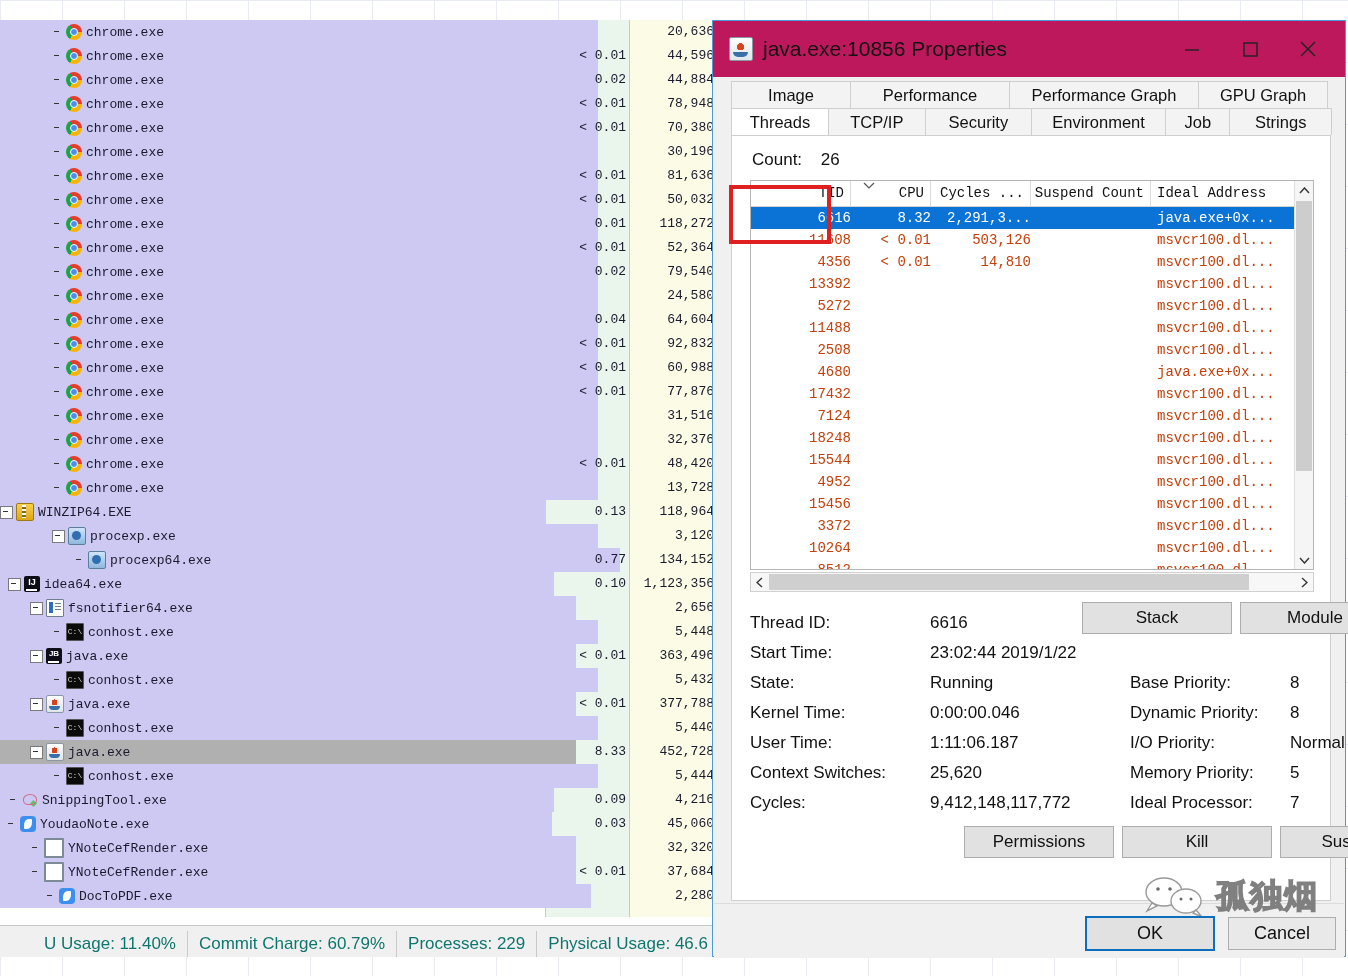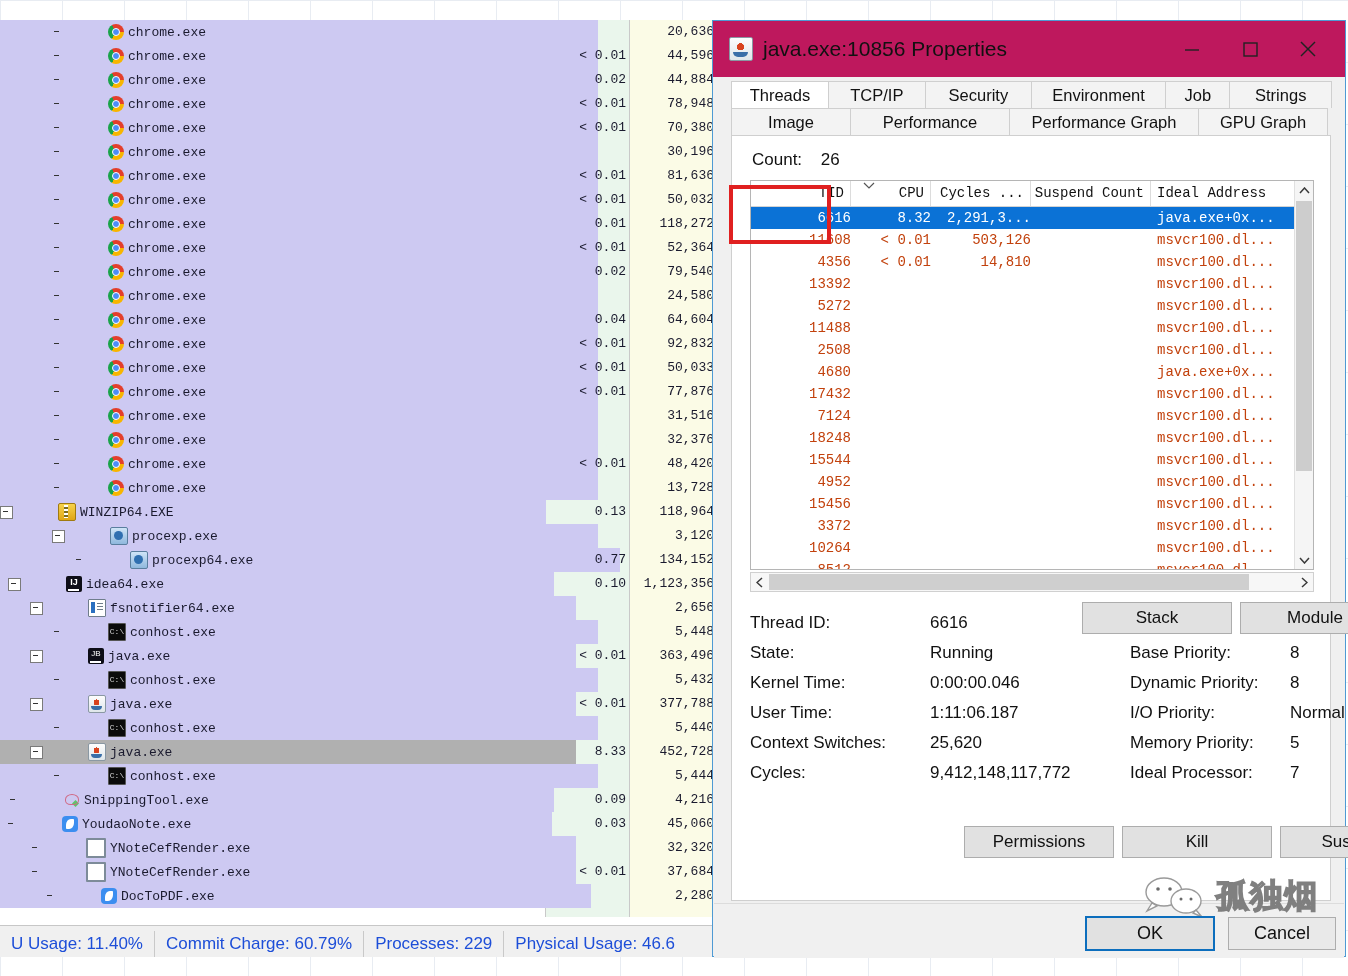--- a/index.html
+++ b/index.html
@@ -55,21 +55,21 @@
   }
   .twisty{
     width:11px;height:11px;border:1px solid #7a7a7a;background:#fff;
     display:inline-block;position:relative;flex:0 0 auto;
     margin-right:3px;
   }
   .twisty::before{
     content:"";position:absolute;left:2px;top:4px;width:5px;height:1px;background:#333;
   }
   .twisty.none{border:none;background:transparent;}
-  .picon{width:16px;height:16px;flex:0 0 auto;margin-right:4px;position:relative;margin-left:42px;}
+  .picon{width:16px;height:16px;flex:0 0 auto;margin-right:4px;position:relative;}
   .plabel{flex:0 0 auto;}
 
   
   .ic-chrome{border-radius:50%;
     background:
       conic-gradient(from -30deg, #e33e2b 0deg 120deg, #f7b500 120deg 240deg, #1aa34a 240deg 360deg);
     position:relative;}
   .ic-chrome::after{content:"";position:absolute;left:4px;top:4px;width:8px;height:8px;border-radius:50%;
     background:#4b8df8;border:1px solid #fff;box-sizing:border-box;}
   .ic-winzip{background:linear-gradient(#f6d24b,#e0a515);border:1px solid #a07a10;border-radius:2px;}
@@ -81,21 +81,21 @@
   .ic-idea{background:#0d0d17;border-radius:2px;color:#fff;font-family:"Liberation Sans",sans-serif;
     font-size:9px;font-weight:bold;text-align:center;line-height:13px;}
   .ic-idea::after{content:"";position:absolute;left:2px;bottom:1px;width:11px;height:2px;background:#fff;}
   .ic-fsnot{background:#fff;border:1px solid #6f7d8c;border-radius:1px;}
   .ic-fsnot::after{content:"";position:absolute;left:2px;top:2px;width:4px;height:11px;background:#2a6fc0;}
   .ic-fsnot::before{content:"";position:absolute;left:8px;top:3px;width:6px;height:1px;background:#6f7d8c;
     box-shadow:0 3px 0 #6f7d8c,0 6px 0 #6f7d8c;}
   .ic-conhost{background:#0b0b0b;border:1px solid #555;border-radius:1px;color:#d8d8d8;
     font-family:"Liberation Mono",monospace;font-size:8px;line-height:16px;text-align:center;}
   .ic-jb{background:#0d0d17;border-radius:2px;color:#fff;font-family:"Liberation Sans",sans-serif;
-    font-size:8px;font-weight:normal;text-align:center;line-height:12px;}
+    font-size:8px;font-weight:bold;text-align:center;line-height:12px;}
   .ic-jb::after{content:"";position:absolute;left:2px;bottom:1px;width:11px;height:2px;background:#fff;}
   .ic-java{background:linear-gradient(#fdfdfd,#dfe6ea);border:1px solid #8a98a3;border-radius:2px;}
   .ic-java::after{content:"";position:absolute;left:4px;top:1px;width:7px;height:9px;
     background:radial-gradient(circle at 50% 60%, #d8431f 0 45%, transparent 46%);}
   .ic-java::before{content:"";position:absolute;left:2px;bottom:2px;width:11px;height:4px;
     border-radius:0 0 4px 4px;background:#3a6fa8;}
   .ic-snip{background:transparent;}
   .ic-snip::after{content:"";position:absolute;left:1px;top:2px;width:12px;height:9px;
     border:1.5px solid #d06a86;border-radius:50% 50% 40% 40%;}
   .ic-snip::before{content:"";position:absolute;left:8px;top:8px;width:7px;height:7px;
@@ -103,21 +103,21 @@
   .ic-youdao{background:#3c8ef0;border-radius:4px;}
   .ic-youdao::after{content:"";position:absolute;left:4px;top:3px;width:8px;height:10px;
     background:#fff;border-radius:60% 10% 60% 10%;}
   .ic-blank{background:#fff;border:2px solid #7d8b99;border-radius:1px;}
 
   
   #status-bar{
     position:absolute;left:0;top:905px;width:719px;height:36px;
     background:#f0f0f0;border-top:1px solid #c7c7c7;
     display:flex;align-items:center;
-    font-family:"Liberation Sans", sans-serif;font-size:17px;color:#1d4ed8;
+    font-family:"Liberation Sans", sans-serif;font-size:17px;color:#0f766e;justify-content:flex-end;
   }
   .st-cell{padding:0 11px;height:26px;line-height:26px;white-space:nowrap;}
   .st-div{width:1px;height:26px;background:#c9c9c9;}
 
   
   #dialog{
     position:absolute;left:712px;top:20px;width:634px;height:937px;
     background:#f0f0f0;border:1px solid #4e9ad4;z-index:5;
     box-sizing:border-box;
   }
@@ -370,21 +370,21 @@
           <div class="cpu">&lt; 0.01</div>
           <div class="mem">92,832</div>
         </div>
         <div class="prow" style="top: 336px;">
           <div class="namecell" style="padding-left: 52px;">
             <span class="twisty none"></span>
             <span class="picon ic-chrome"></span>
             <span class="plabel">chrome.exe</span>
           </div>
           <div class="cpu">&lt; 0.01</div>
-          <div class="mem">50,033</div>
+          <div class="mem">60,988</div>
         </div>
         <div class="prow" style="top: 360px;">
           <div class="namecell" style="padding-left: 52px;">
             <span class="twisty none"></span>
             <span class="picon ic-chrome"></span>
             <span class="plabel">chrome.exe</span>
           </div>
           <div class="cpu">&lt; 0.01</div>
           <div class="mem">77,876</div>
         </div>
@@ -608,33 +608,33 @@
     </div>
     <div class="wbtn close">
       <svg width="24" height="24" viewBox="0 0 24 24">
           <line x1="5" y1="5" x2="19" y2="19" stroke="#222" stroke-width="1.5"></line>
           <line x1="19" y1="5" x2="5" y2="19" stroke="#222" stroke-width="1.5"></line>
         </svg>
     </div>
   </div>
 
   <div id="tabs">
+    <div class="tabrow" id="tabrow1">
+        <div class="tab" style="width: 120px;">Image</div>
+        <div class="tab" style="width: 160px;">Performance</div>
+        <div class="tab" style="width: 190px;">Performance Graph</div>
+        <div class="tab" style="width: 130px;">GPU Graph</div>
+      </div>
     <div class="tabrow" id="tabrow2">
         <div class="tab active" style="width: 105px;">Threads</div>
         <div class="tab" style="width: 105px;">TCP/IP</div>
         <div class="tab" style="width: 115px;">Security</div>
         <div class="tab" style="width: 145px;">Environment</div>
         <div class="tab" style="width: 70px;">Job</div>
         <div class="tab" style="width: 110px;">Strings</div>
-      </div>
-    <div class="tabrow" id="tabrow1">
-        <div class="tab" style="width: 120px;">Image</div>
-        <div class="tab" style="width: 160px;">Performance</div>
-        <div class="tab" style="width: 190px;">Performance Graph</div>
-        <div class="tab" style="width: 130px;">GPU Graph</div>
       </div>
   </div>
 
   <div id="tabpanel">
 
     <div id="count-line">
       <span>Count:</span>
       <span class="count-val">26</span>
     </div>
 
@@ -800,20 +800,24 @@
       </div>
     </div>
 
     <div class="btn" id="btn-stack">Stack</div>
     <div class="btn" id="btn-module">Module</div>
 
     <div id="details">
       <div class="d-row">
         <span class="d-lab">Thread ID:</span>
         <span class="d-val">6616</span>
+      </div>
+      <div class="d-row">
+        <span class="d-lab">Start Time:</span>
+        <span class="d-val" style="width:300px;">23:02:44   2019/1/22</span>
       </div>
       <div class="d-row">
         <span class="d-lab">State:</span>
         <span class="d-val">Running</span>
         <span class="d-lab2">Base Priority:</span>
         <span class="d-val2">8</span>
       </div>
       <div class="d-row">
         <span class="d-lab">Kernel Time:</span>
         <span class="d-val">0:00:00.046</span>

